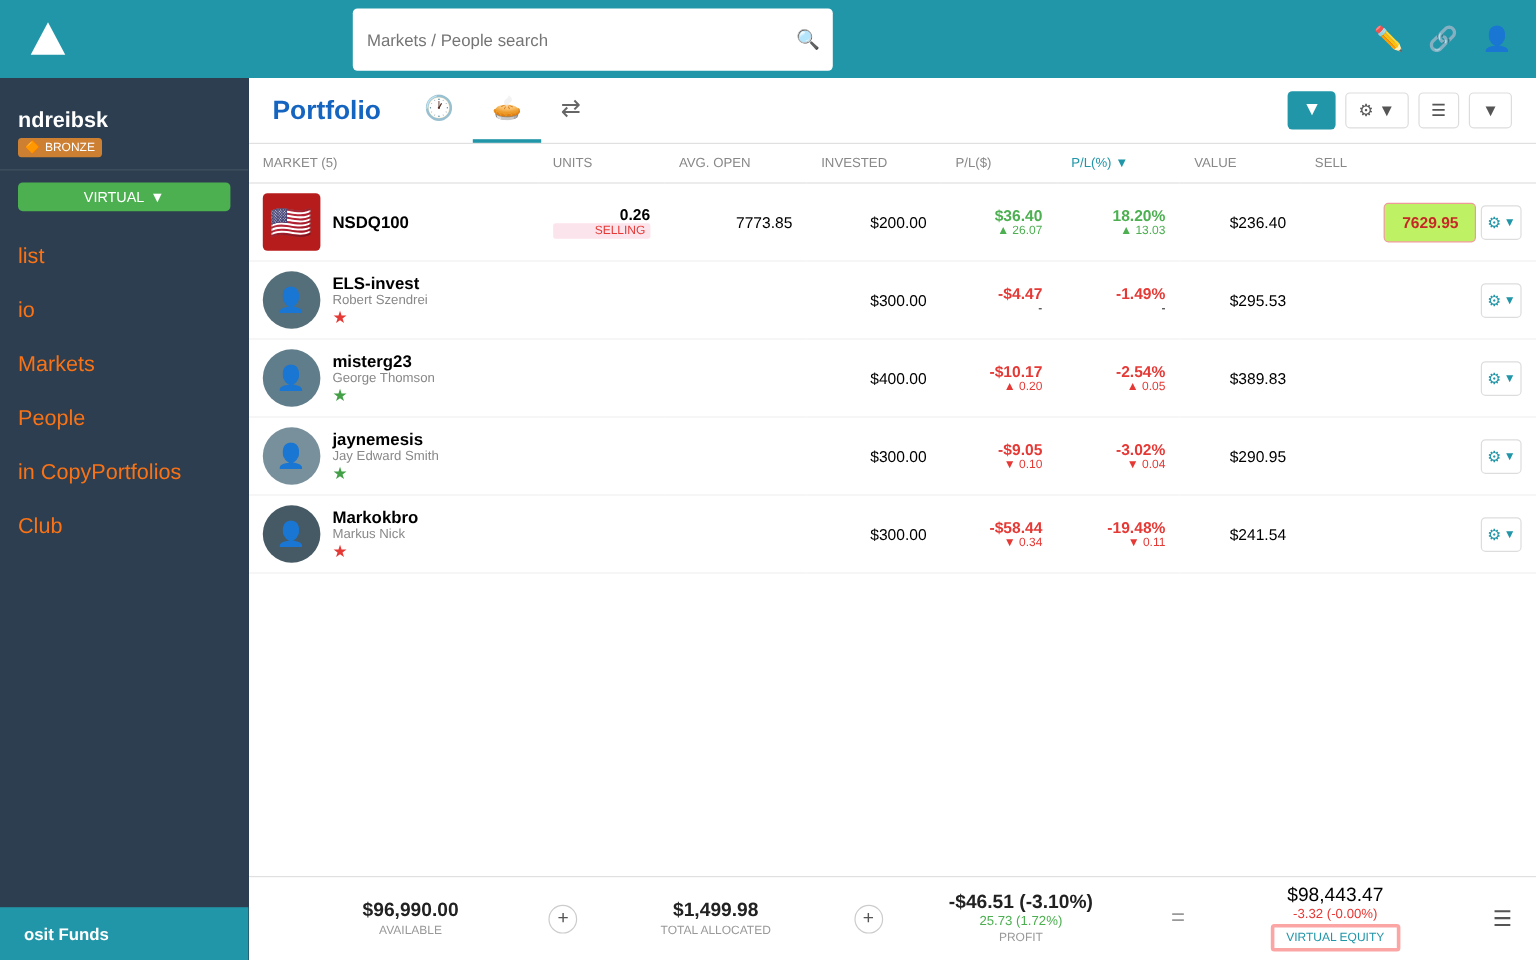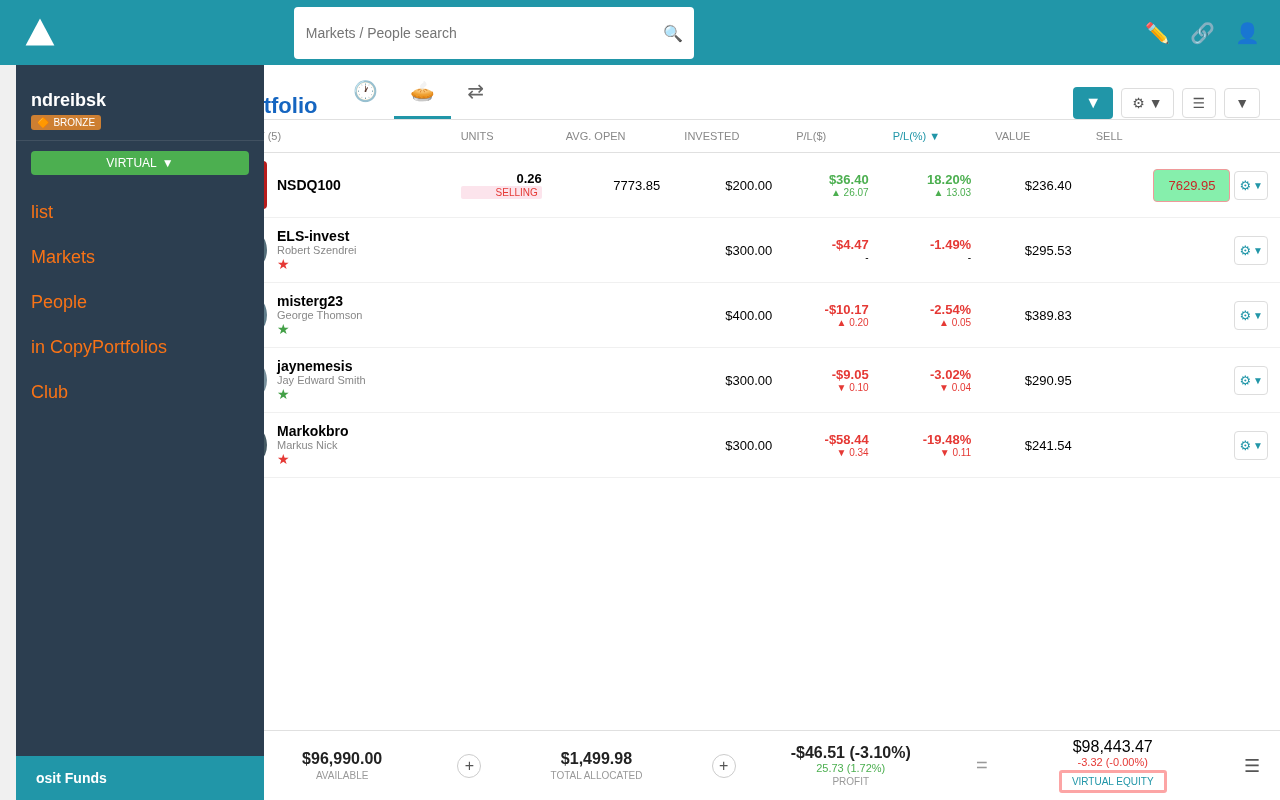--- a/index.html
+++ b/index.html
@@ -59,24 +59,24 @@
     }
     .header-icon {
       color: white;
       font-size: 20px;
       cursor: pointer;
     }
 
     
     .sidebar {
       position: fixed;
-      left: 16px;
+      left: 0;
       top: 65px;
       bottom: 0;
-      width: 248px;
+      width: 207px;
       background: #2c3e50;
       display: flex;
       flex-direction: column;
       padding-top: 10px;
     }
     .user-section {
       padding: 15px 15px 10px;
       border-bottom: 1px solid rgba(255,255,255,0.1);
     }
     .username {
@@ -138,21 +138,21 @@
       margin-top: 65px;
       height: calc(800px - 65px);
       display: flex;
       flex-direction: column;
       background: white;
     }
 
     
     .portfolio-header {
       display: flex;
-      align-items: flex-end;
+      align-items: center;
       padding: 0 20px;
       border-bottom: 1px solid #e0e0e0;
       height: 55px;
       background: white;
     }
     .portfolio-title {
       font-size: 22px;
       font-weight: bold;
       color: #1565c0;
       margin-right: 20px;
@@ -248,28 +248,28 @@
     .units-cell .selling { font-size: 10px; color: #e53935; background: #fce4ec; padding: 1px 4px; border-radius: 2px; }
 
     .green { color: #4caf50; }
     .red { color: #e53935; }
 
     .pl-cell { text-align: right; }
     .pl-main { font-weight: bold; font-size: 13px; }
     .pl-sub { font-size: 10px; }
 
     .sell-btn {
-      background: #86efac;
+      background: #bef264;
       color: #c62828;
       border: 1px solid #ef9a9a;
       padding: 8px 14px;
       border-radius: 4px;
       cursor: pointer;
       font-size: 13px;
-      font-weight: normal;
+      font-weight: bold;
       text-align: center;
     }
     .gear-btn {
       border: 1px solid #ddd;
       background: white;
       padding: 6px 4px;
       border-radius: 4px;
       cursor: pointer;
       display: flex;
       align-items: center;
@@ -384,20 +384,21 @@
       <span>🔶</span>
       <span>BRONZE</span>
     </div>
   </div>
   <button class="virtual-btn">
     <span>VIRTUAL</span>
     <span>▼</span>
   </button>
   <div class="nav-items">
     <div class="nav-item">list</div>
+    <div class="nav-item">io</div>
     <div class="nav-item">Markets</div>
     <div class="nav-item">People</div>
     <div class="nav-item">in CopyPortfolios</div>
     <div class="nav-item">Club</div>
   </div>
   <button class="deposit-btn">
     <span>osit Funds</span>
   </button>
 </div>
 

